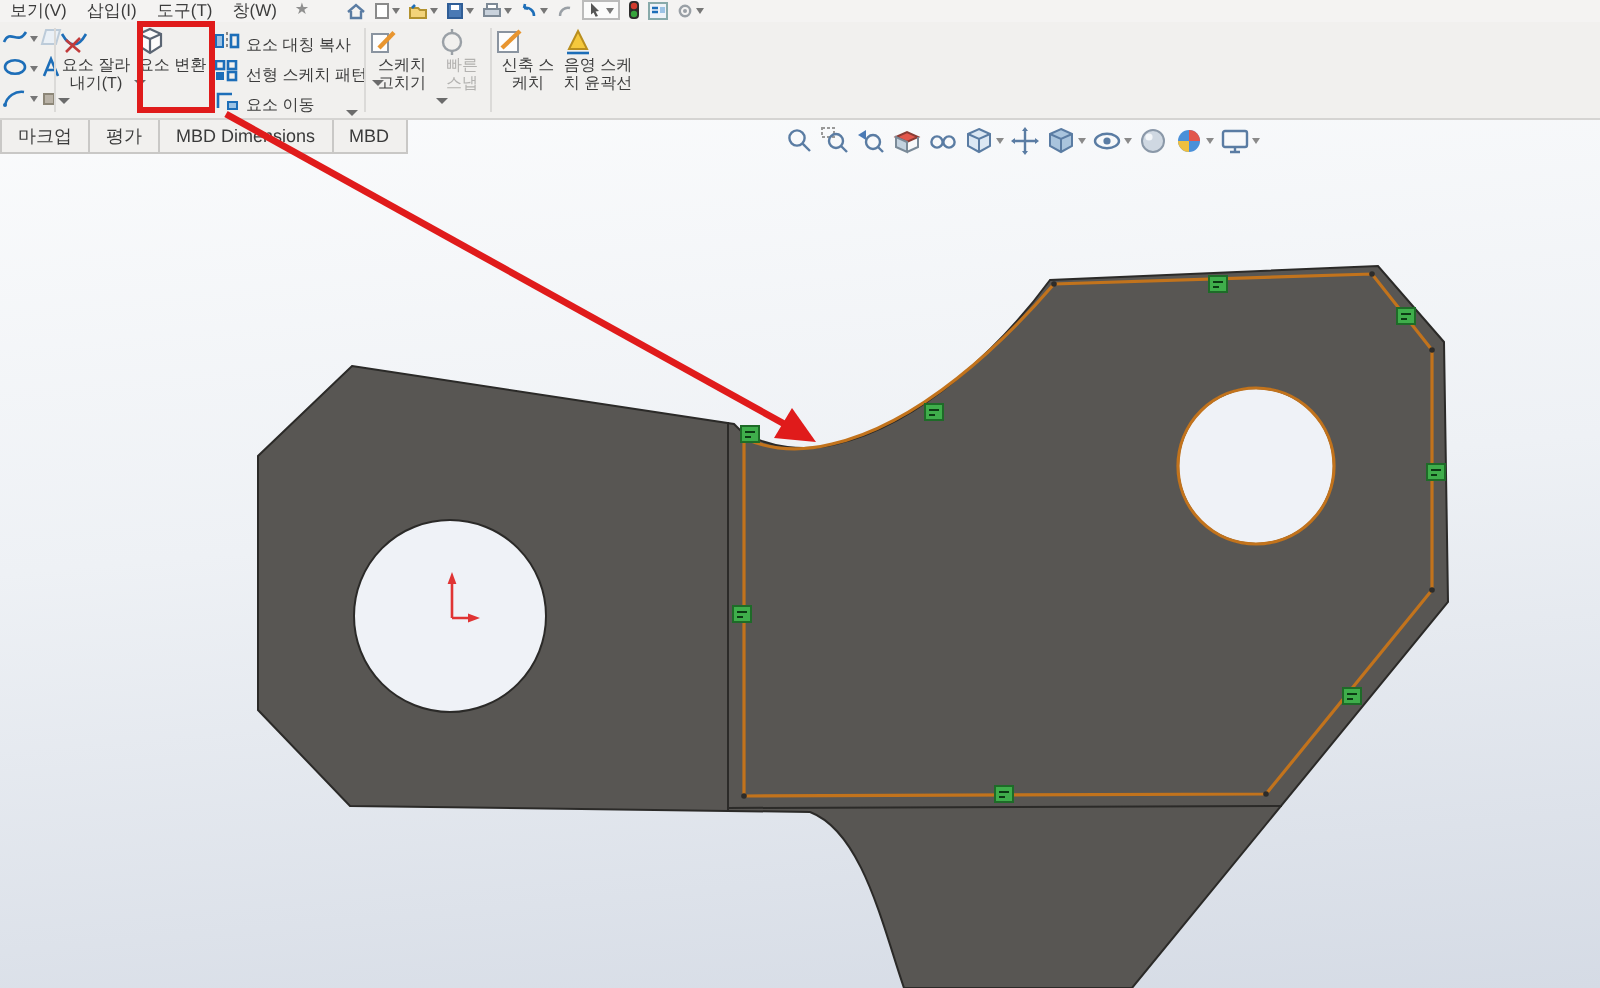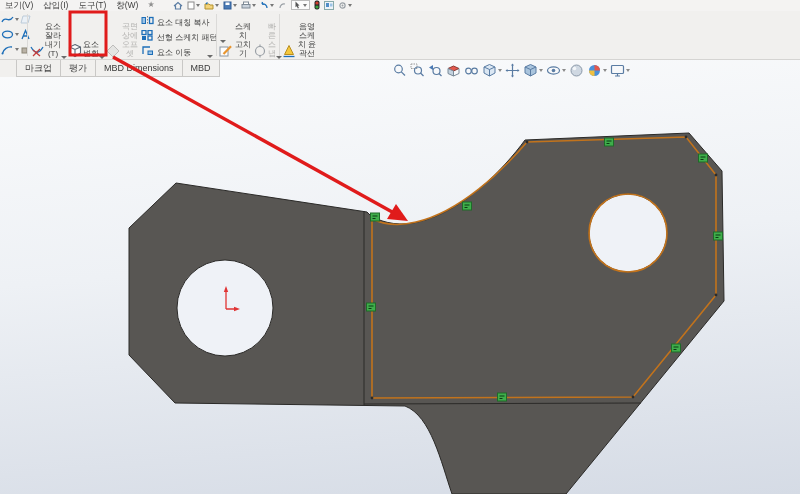--- a/index.html
+++ b/index.html
@@ -16,33 +16,33 @@
   .qbtn{display:flex;align-items:center;gap:1px}
   .qcaret{width:0;height:0;border-left:2.5px solid transparent;border-right:2.5px solid transparent;border-top:3px solid #777}
   .selbox{border:1px solid #bbb;background:#fbfbfb;padding:0 2px;display:flex;align-items:center;gap:2px;height:10px}
   .win-title{position:absolute;left:540px;top:0;width:220px;height:11px;font-size:8.5px;color:#444;display:flex;align-items:center;justify-content:center;white-space:nowrap;overflow:hidden}
   .tr-icons{position:absolute;right:2px;top:0;display:flex;gap:32px}
 
   .ribbon{position:absolute;top:11px;left:0;width:800px;height:49px;background:var(--ribbon-bg);border-bottom:1px solid #d5d4d2;display:flex;align-items:stretch;z-index:3}
   .rsep{width:1px;background:#dbdad8;margin:3px 1px}
   .leftcol{width:26px;display:flex;flex-direction:column;justify-content:space-between;padding:2px 0 3px 1px}
   .minirow{display:flex;align-items:center;gap:1px;height:13px}
-  .rbtn{display:flex;flex-direction:row;align-items:flex-end;padding-top:2px;font-size:8px;line-height:1.12;color:#3c3c3c;text-align:center;word-break:break-all}
+  .rbtn{display:flex;flex-direction:column;align-items:flex-start;padding-top:2px;font-size:8px;line-height:1.12;color:#3c3c3c;text-align:center;word-break:break-all}
   .rbtn .ric{height:16px;display:flex;align-items:center;justify-content:center}
   .rbtn .lbl{width:100%;}
   .caret{width:0;height:0;border-left:3px solid transparent;border-right:3px solid transparent;border-top:3.5px solid #6b6b6b;margin-top:2px}
   .grayed{color:#b3b2b0}
   .w38{width:38px}.w34{width:34px}.w26{width:26px}.w44{width:44px}.w36{width:36px}
   .stack{width:76px;display:flex;flex-direction:column;justify-content:flex-start;padding-top:3px;gap:1px}
   .srow{display:flex;align-items:flex-end;height:14px;font-size:8px;color:#3c3c3c;gap:3px;padding-left:2px;white-space:nowrap}
   .srow .scaret{margin-left:auto;margin-right:2px;width:0;height:0;border-left:3px solid transparent;border-right:3px solid transparent;border-top:3.5px solid #6b6b6b}
 
   .tabstrip{position:absolute;top:60px;left:0;height:17px;display:flex;z-index:3;background:var(--ribbon-bg)}
   .tab{border:1px solid #c9c8c6;border-top:none;margin-left:-1px;padding:0 8px;font-size:9px;color:#3a3a3a;display:flex;align-items:center;background:#f1f0ee;white-space:nowrap}
-  .tab:first-child{margin-left:16px}
+  .tab:first-child{margin-left:0}
 
   .viewport{position:absolute;top:60px;left:0;width:800px;height:434px;background:linear-gradient(175deg,#fafbfc 0%,#eef1f5 45%,#d5dbe5 100%);z-index:1}
   #part-svg{position:absolute;top:0;left:0;z-index:2}
   #anno-svg{position:absolute;top:0;left:0;z-index:10;pointer-events:none}
 
   .headsup{position:absolute;left:392px;top:62px;height:17px;display:flex;align-items:center;gap:3px;z-index:5}
   .hbtn{display:flex;align-items:center;gap:1px}
   .hcaret{width:0;height:0;border-left:2.5px solid transparent;border-right:2.5px solid transparent;border-top:3px solid #8a8a8a}
 
   .part-body{fill:var(--part-fill);stroke:var(--part-edge);stroke-width:1}
@@ -204,28 +204,20 @@
         <svg width="16" height="16">
           <path d="M8 1.5 L13.5 4 V10 L8 13.5 L2.5 10 V4 Z" stroke="#5a6573" fill="#fcfcfc" stroke-width="1.1"></path>
           <path d="M2.5 4 L8 6.5 L13.5 4 M8 6.5 V13.5" stroke="#5a6573" fill="none" stroke-width="1.1"></path>
         </svg>
       </span>
     <span class="lbl">요소 변환</span>
     <span class="caret"></span>
   </div>
 
 
-  <div class="rbtn w34 grayed">
-    <span class="ric">
-        <svg width="16" height="16">
-          <path d="M8 2 L14 8 L8 14 L2 8 Z" fill="#e4e4e2" stroke="#bdbcba"></path>
-        </svg>
-      </span>
-    <span class="lbl">곡면 상에 오프셋</span>
-  </div>
 
   <div class="stack">
     <div class="srow">
       <span><svg width="13" height="11">
             <rect x="1" y="2.5" width="3.5" height="6" fill="#9cc3e5" stroke="#1d6eb8"></rect>
             <rect x="8.5" y="2.5" width="3.5" height="6" class="ib"></rect>
             <path d="M6.5 1 V10" stroke="#888" stroke-dasharray="1.5 1.5"></path>
           </svg></span>
       <span>요소 대칭 복사</span>
     </div>
@@ -266,20 +258,29 @@
         <svg width="16" height="16">
           <circle cx="8" cy="8" r="4.5" class="ig"></circle>
           <path class="ig" d="M8 1.5 V4 M8 12 V14.5"></path>
         </svg>
       </span>
     <span class="lbl">빠른 스냅</span>
     <span class="caret"></span>
   </div>
   <div class="rsep"></div>
 
+  <div class="rbtn w34">
+    <span class="ric">
+        <svg width="16" height="16">
+          <rect x="2" y="3" width="10" height="10" fill="#fdfdfd" stroke="#8a94a0"></rect>
+          <path d="M4 11 L13 2.5" stroke="#e8952f" stroke-width="2.2"></path>
+        </svg>
+      </span>
+    <span class="lbl">신축 스케치</span>
+  </div>
 
 
   <div class="rbtn w36">
     <span class="ric">
         <svg width="16" height="16">
           <path d="M8 2.5 L12.5 11.5 H3.5 Z" fill="#f5c83c" stroke="#b98e1e"></path>
           <path class="ib" d="M2.5 13.5 H13.5"></path>
         </svg>
       </span>
     <span class="lbl">음영 스케치 윤곽선</span>

